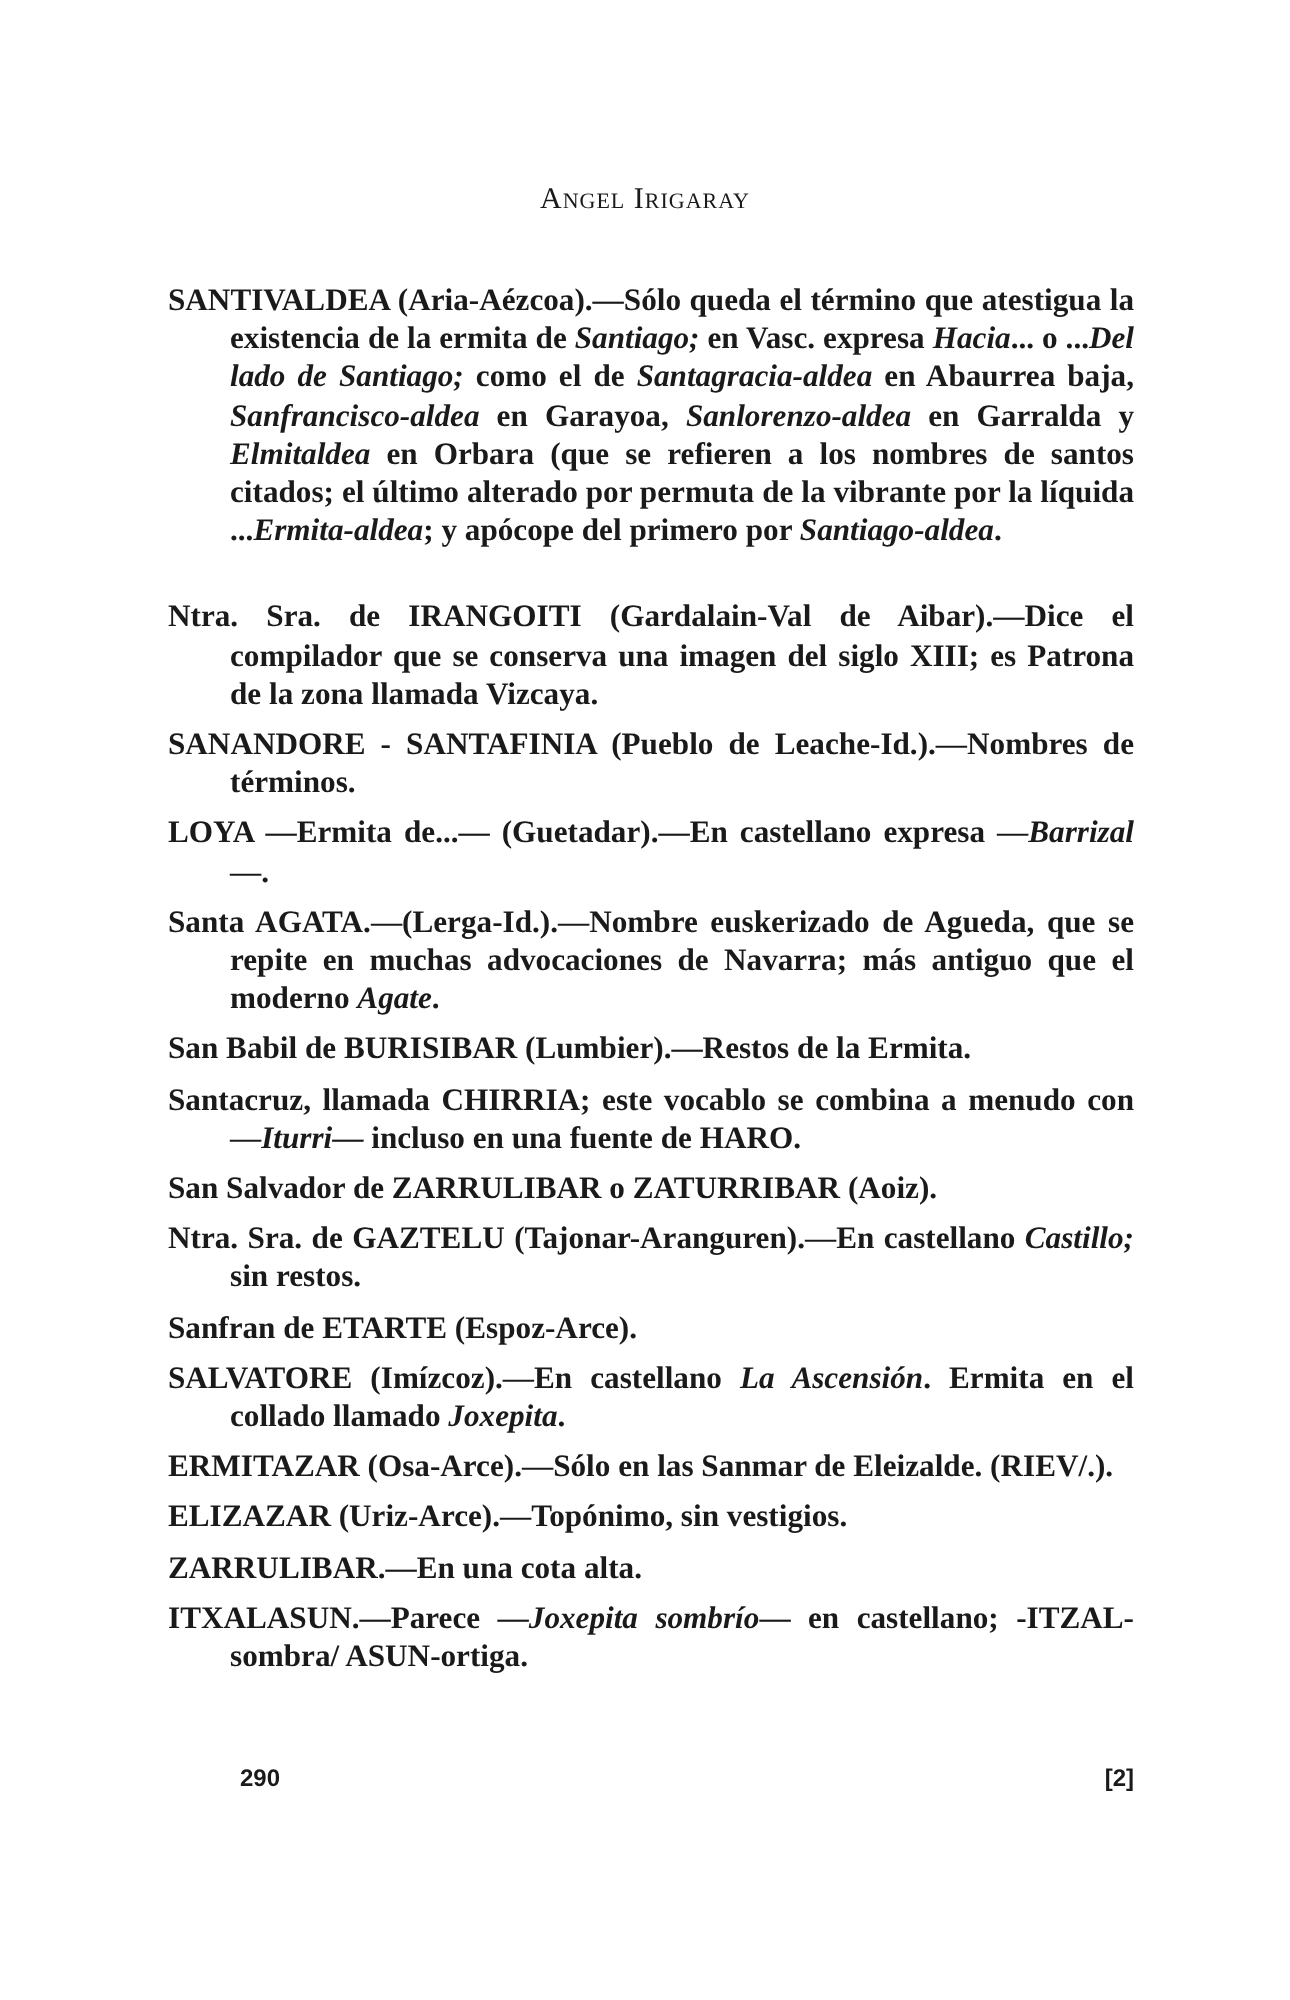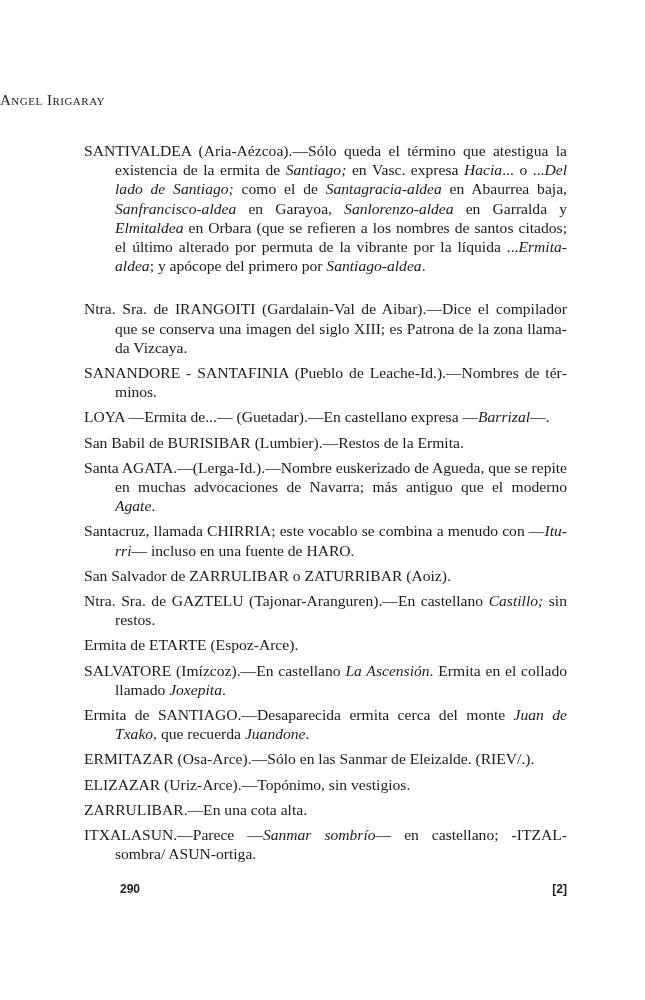--- a/index.html
+++ b/index.html
@@ -1,48 +1,47 @@
 <!DOCTYPE html>
 <html><head>
 <meta charset="utf-8">
 <style>
   html, body { margin: 0; padding: 0; background: #ffffff; }
   body { width: 645px; height: 1000px; position: relative; overflow: hidden;
          font-family: "Liberation Serif", "DejaVu Serif", serif; color: #1a1a1a; }
-  .header { position: absolute; top: 92px; left: 0; width: 645px; 
+  .header { position: absolute; top: 92px; left: 0; width: 645px; text-align: center;
             font-size: 15px; font-variant: small-caps; letter-spacing: 0.5px; }
   .body { position: absolute; left: 84px; top: 141px; width: 483px; font-size: 15.6px; line-height: 19.2px; }
-  .entry { text-align: justify; padding-left: 31px; text-indent: -31px; margin: 0 0 6px 0; hyphens: manual; }
+  .entry { text-align: justify; padding-left: 31px; text-indent: -31px; margin: 0 0 6px 0; hyphens: manual; font-weight: bold; }
   .entry.first { margin-bottom: 24px; }
   i { font-style: italic; }
   .footer { position: absolute; top: 882px; left: 84px; width: 483px; font-size: 12px; font-weight: bold;
             font-family: "Liberation Sans", sans-serif; }
   .footer .left { position: absolute; left: 0; margin-left: 36px; }
   .footer .right { position: absolute; right: 0; }
 </style>
 </head>
 <body>
 
 <div class="header">Angel Irigaray</div>
 
 <div class="body" id="doc-body">
     <p class="entry first">SANTIVALDEA (Aria-Aézcoa).—Sólo queda el término que atestigua la existencia de la ermita de <i>Santiago;</i> en Vasc. expresa <i>Hacia</i>... o ...<i>Del lado de Santiago;</i> como el de <i>Santagracia-aldea</i> en Abaurrea baja, <i>Sanfran­cisco-aldea</i> en Garayoa, <i>Sanlorenzo-aldea</i> en Garralda y <i>Elmitaldea</i> en Orbara (que se refieren a los nombres de santos citados; el último alte­rado por permuta de la vibrante por la líquida ...<i>Ermita-aldea</i>; y apócope del primero por <i>Santiago-aldea</i>.</p>
     <p class="entry">Ntra. Sra. de IRANGOITI (Gardalain-Val de Aibar).—Dice el compilador que se conserva una imagen del siglo XIII; es Patrona de la zona llama­da Vizcaya.</p>
     <p class="entry">SANANDORE - SANTAFINIA (Pueblo de Leache-Id.).—Nombres de tér­minos.</p>
     <p class="entry">LOYA —Ermita de...— (Guetadar).—En castellano expresa —<i>Barrizal</i>—.</p>
+    <p class="entry">Santa AGATA.—(Lerga-Id.).—Nombre euskerizado de Agueda, que se repite en muchas advocaciones de Navarra; más antiguo que el moderno <i>Agate</i>.</p>
     <p class="entry">San Babil de BURISIBAR (Lumbier).—Restos de la Ermita.</p>
-    <p class="entry">Santa AGATA.—(Lerga-Id.).—Nombre euskerizado de Agueda, que se repite en muchas advocaciones de Navarra; más antiguo que el moderno <i>Agate</i>.</p>
     <p class="entry">Santacruz, llamada CHIRRIA; este vocablo se combina a menudo con —<i>Itu­rri</i>— incluso en una fuente de HARO.</p>
     <p class="entry">San Salvador de ZARRULIBAR o ZATURRIBAR (Aoiz).</p>
     <p class="entry">Ntra. Sra. de GAZTELU (Tajonar-Aranguren).—En castellano <i>Castillo;</i> sin restos.</p>
-    <p class="entry">Ermita de ETARTE (Espoz-Arce).</p>
+    <p class="entry">Sanfran de ETARTE (Espoz-Arce).</p>
     <p class="entry">SALVATORE (Imízcoz).—En castellano <i>La Ascensión</i>. Ermita en el collado llamado <i>Joxepita</i>.</p>
-    <p class="entry">Ermita de SANTIAGO.—Desaparecida ermita cerca del monte <i>Juan de Txako,</i> que recuerda <i>Juandone</i>.</p>
     <p class="entry">ERMITAZAR (Osa-Arce).—Sólo en las Sanmar de Eleizalde. (RIEV/.).</p>
     <p class="entry">ELIZAZAR (Uriz-Arce).—Topónimo, sin vestigios.</p>
     <p class="entry">ZARRULIBAR.—En una cota alta.</p>
-    <p class="entry">ITXALASUN.—Parece —<i>Sanmar sombrío</i>— en castellano; -ITZAL-sombra/ ASUN-ortiga.</p>
+    <p class="entry">ITXALASUN.—Parece —<i>Joxepita sombrío</i>— en castellano; -ITZAL-sombra/ ASUN-ortiga.</p>
   </div>
 
 <div class="footer">
   <span class="left">290</span>
   <span class="right">[2]</span>
 </div>
 
 </body></html>

